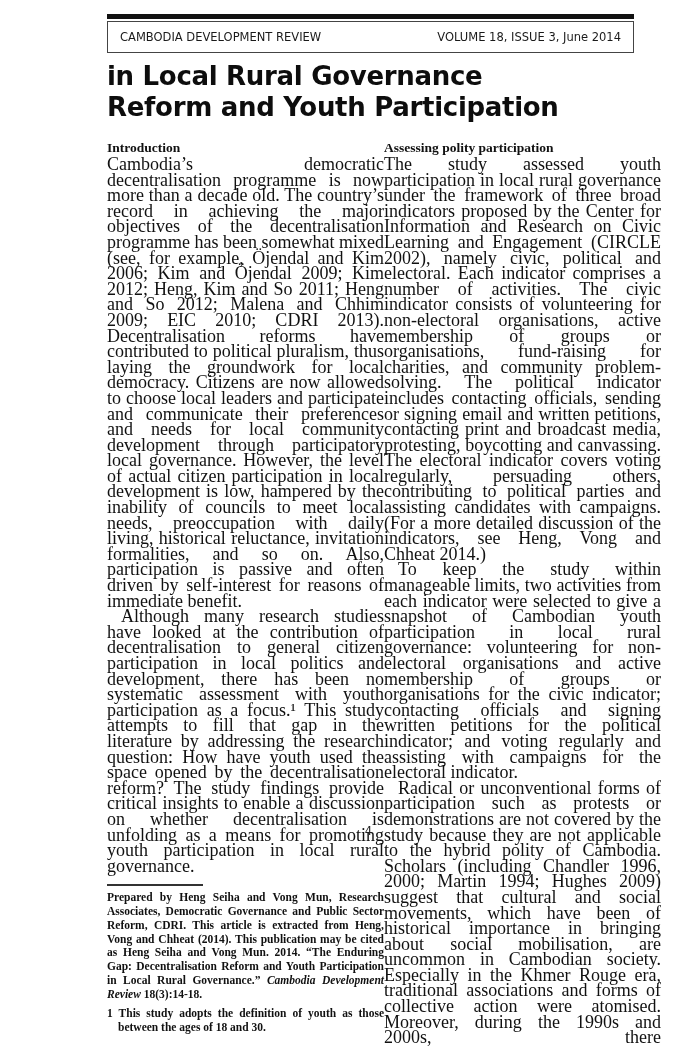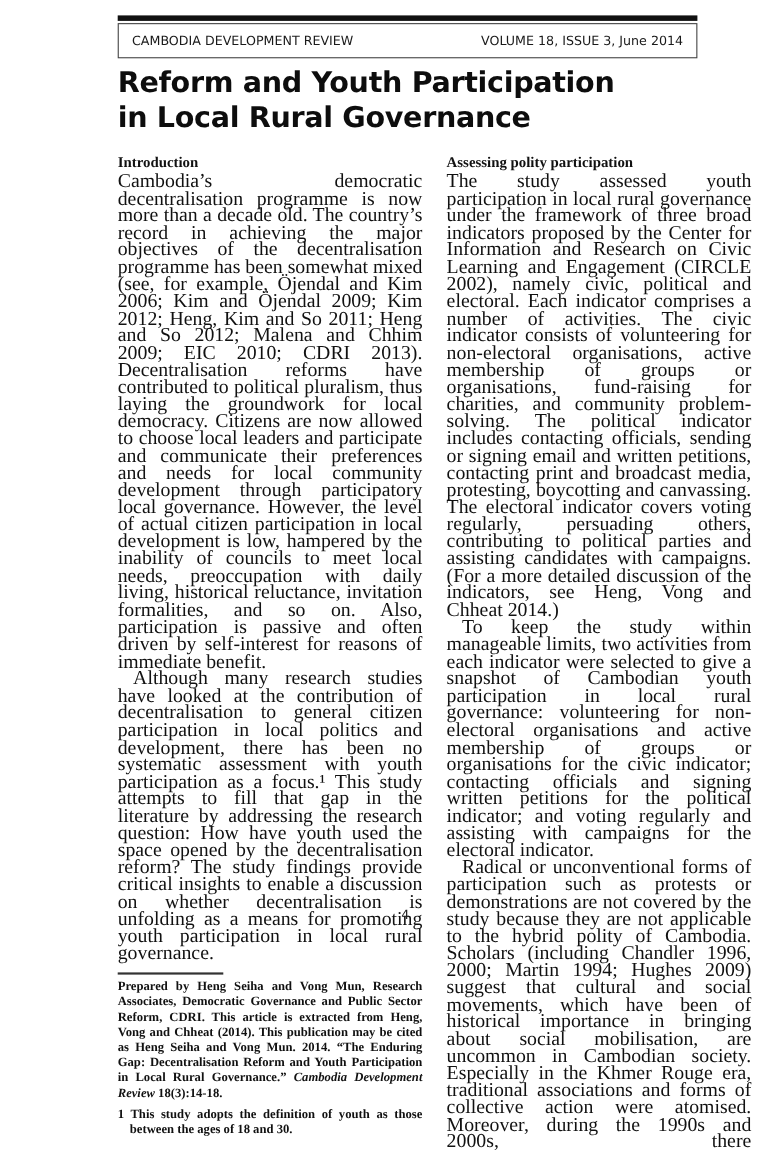--- a/index.html
+++ b/index.html
@@ -43,21 +43,21 @@
     font-size: 26px;
     line-height: 31px;
     color: #0d0d0d;
     letter-spacing: -0.3px;
   }
   .article-title span { display: block; }
   
   .columns {
     margin-top: 17px;
     display: flex;
-    gap: 22px;
+    gap: 0;
   }
   .col {
     width: 277px;
     flex: 0 0 277px;
   }
   .col h2 {
     font-size: 13.5px;
     font-weight: bold;
     line-height: 16px;
     margin-bottom: 1px;
@@ -107,22 +107,22 @@
 
   <header>
     <div class="top-rule"></div>
     <div class="header-box">
       <span>CAMBODIA DEVELOPMENT REVIEW</span>
       <span>VOLUME 18, ISSUE 3, June 2014</span>
     </div>
   </header>
 
   <h1 class="article-title">
+    <span>in Local Rural Governance</span>
     <span>Reform and Youth Participation</span>
-    <span>in Local Rural Governance</span>
   </h1>
 
   <div class="columns">
 
     <section class="col">
       <h2>Introduction</h2>
       <p>Cambodia’s democratic decentralisation programme is now more than a decade old. The country’s record in achieving the major objectives of the decentralisation programme has been somewhat mixed (see, for example, Öjendal and Kim 2006; Kim and Öjendal 2009; Kim 2012; Heng, Kim and So 2011; Heng and So 2012; Malena and Chhim 2009; EIC 2010; CDRI 2013). Decentralisation reforms have contributed to political pluralism, thus laying the groundwork for local democracy. Citizens are now allowed to choose local leaders and participate and communicate their preferences and needs for local community development through participatory local governance. However, the level of actual citizen participation in local development is low, hampered by the inability of councils to meet local needs, preoccupation with daily living, historical reluctance, invitation formalities, and so on. Also, participation is passive and often driven by self-interest for reasons of immediate benefit.</p>
       <p class="indent">Although many research studies have looked at the contribution of decentralisation to general citizen participation in local politics and development, there has been no systematic assessment with youth participation as a focus.¹ This study attempts to fill that gap in the literature by addressing the research question: How have youth used the space opened by the decentralisation reform? The study findings provide critical insights to enable a discussion on whether decentralisation is unfolding as a means for promoting youth participation in local rural governance.</p>
 
       <div class="footnote-block">

